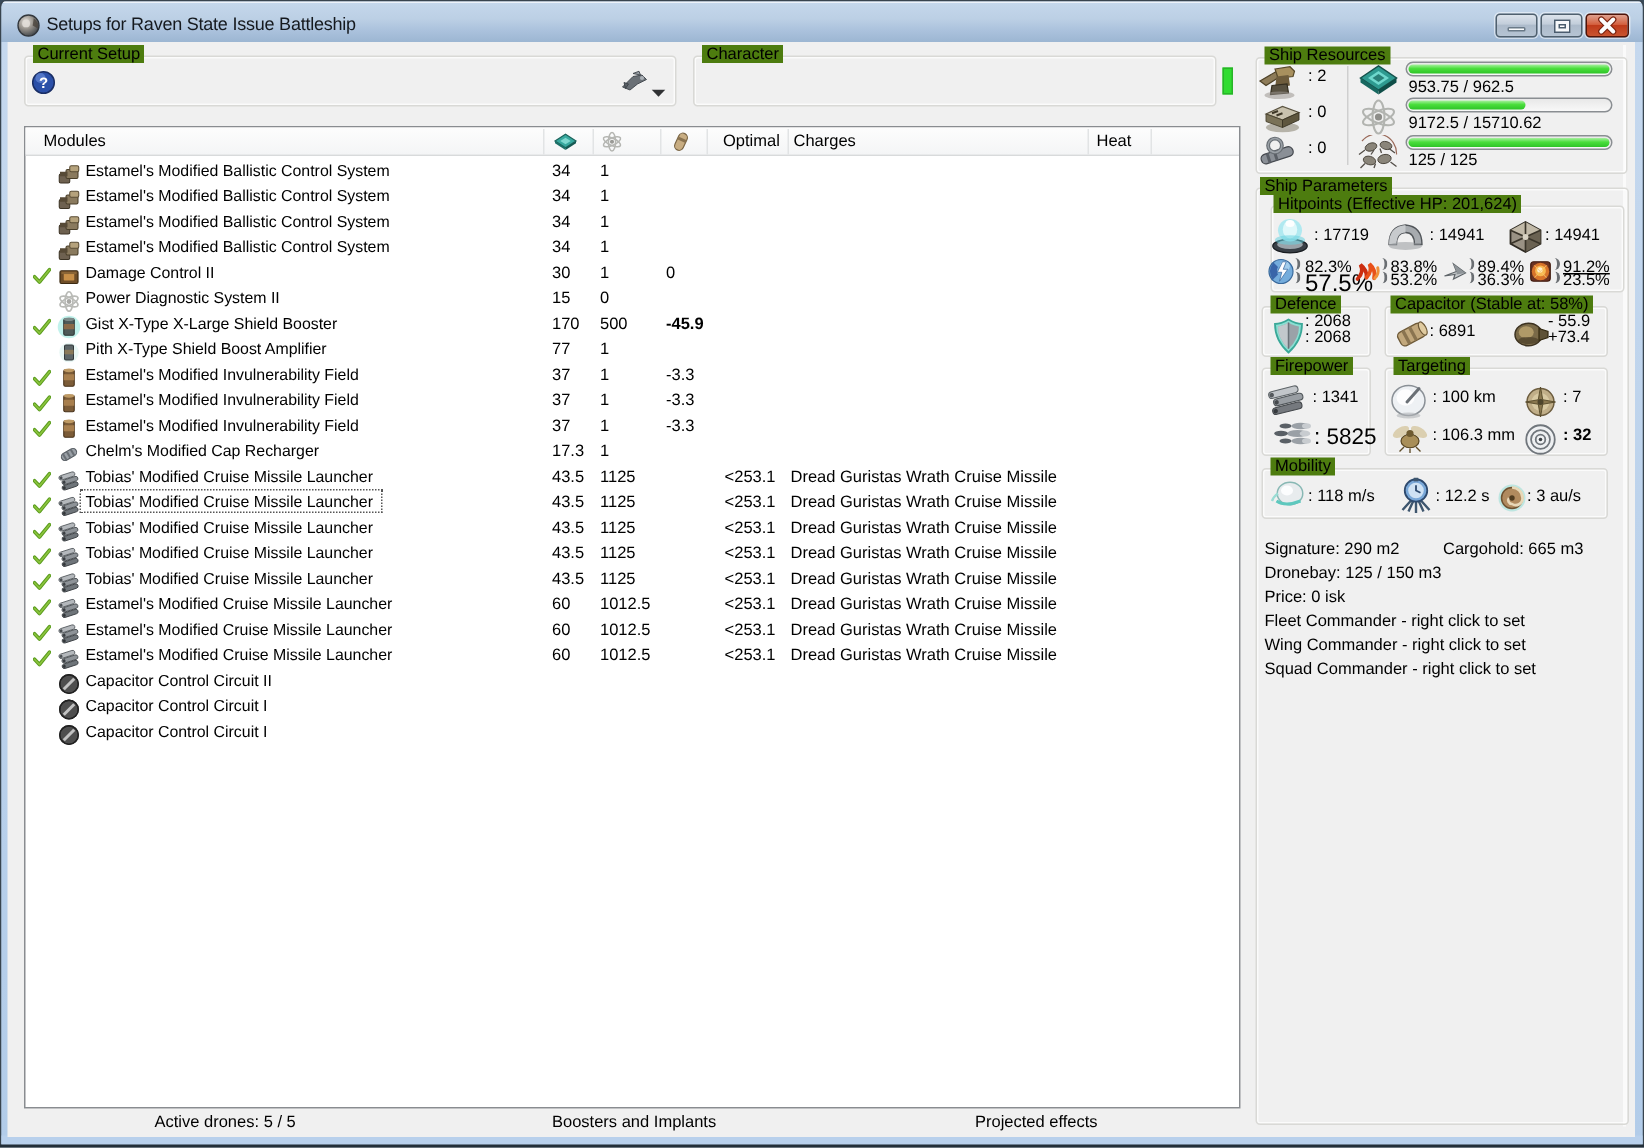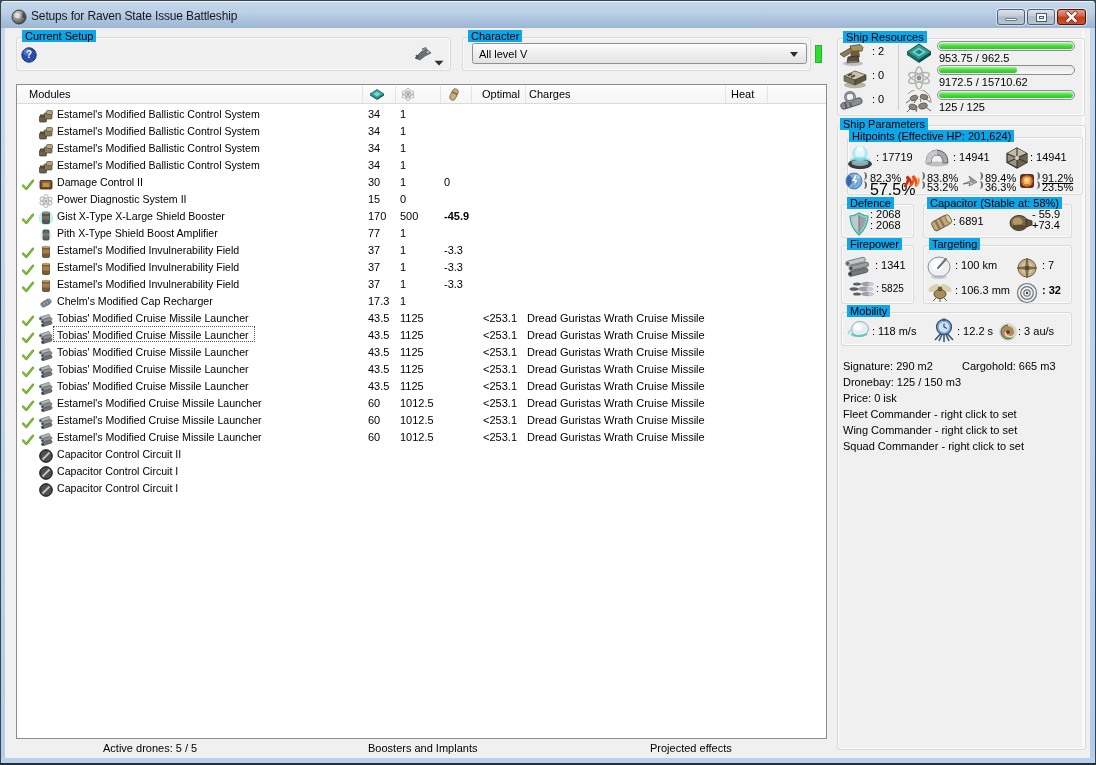--- a/index.html
+++ b/index.html
@@ -1,17 +1,17 @@
 <!DOCTYPE html>
 <html><head><meta charset="utf-8"><style>
 *{margin:0;padding:0;box-sizing:border-box}
 body{width:1096px;height:765px;position:relative;overflow:hidden;font-family:"Liberation Sans",sans-serif;background:#394a5a}
 .t{position:absolute;white-space:nowrap;font-family:"Liberation Sans",sans-serif;line-height:1.18}
 .gb{position:absolute;border:1px solid #d9d9d6;border-radius:3px;box-shadow:inset 0 0 0 1px rgba(255,255,255,.7)}
-.gl{position:absolute;background:#0ea5e9;padding:0 3px;font-size:11px;color:#000;white-space:nowrap;font-family:"Liberation Sans",sans-serif}
+.gl{position:absolute;background:#4d7c0f;padding:0 3px;font-size:11px;color:#000;white-space:nowrap;font-family:"Liberation Sans",sans-serif}
 .combo{position:absolute;height:21px;border:1px solid #8e9094;border-radius:2.5px;background:linear-gradient(#fefefe,#f0f0f0 45%,#e3e3e3)}
 .combo .ct{position:absolute;left:6px;top:4px;font-size:11px;color:#000;white-space:nowrap}
 .combo .ca{position:absolute;right:8px;top:8px;width:0;height:0;border-left:4.5px solid transparent;border-right:4.5px solid transparent;border-top:5px solid #2a2c2e}
 .bar{position:absolute;height:10px;border:1px solid #8a8e92;border-radius:5px;background:linear-gradient(#e8e8e8,#f8f8f8)}
 .fill{position:absolute;left:1px;top:1px;bottom:1px;border-radius:4px;background:linear-gradient(#a8f0a0,#4ade3c 45%,#2ec428)}
 .arc{position:absolute;width:5px;height:8px;border-right:2px solid #6a6e72;border-radius:0 80% 80% 0/0 55% 55% 0}
 </style></head><body>
 <div style="position:absolute;inset:0;background:#38444e;border-radius:4px 4px 0 0"></div>
 <div style="position:absolute;left:1px;right:1px;top:1px;bottom:1px;border-radius:3px 3px 0 0;background:#b7cfe9"></div>
 <div style="position:absolute;left:1px;right:1px;top:2px;height:26px;border-radius:3px 3px 0 0;background:linear-gradient(#c4d7eb,#bcd0e5 40%,#aac1dc 72%,#9cb6d2 100%)"></div>
@@ -61,24 +61,20 @@
           <path d="M10 3 L14 1.5 L15 4 Z" fill="#9aa0a6"></path>
           <path d="M4 9 L7 10 L5 13 Z" fill="#5a6066"></path>
         </g>
         <circle cx="16" cy="6" r="1.4" fill="#aab0b6"></circle>
       </svg></div>
 <div style="position:absolute;left:434px;top:52px;"><svg width="10" height="6" style="">
         <path d="M0.5 0.8 L9.5 0.8 L5 5.5 Z" fill="#303234"></path>
       </svg></div>
 <div class="gb" style="left:462px;top:37px;width:349px;height:34px"></div>
     <div class="gl" style="left:468px;top:30px">Character</div>
-<div class="combo" style="left:472px;top:43px;width:335px">
-      <div class="ct">All level V</div>
-      <div class="ca"></div>
-    </div>
 <div style="position:absolute;left:815px;top:45px;width:7px;height:18px;background:#30dc30;border:1px solid #28b428"></div>
 <div style="position:absolute;left:16px;top:84px;width:811px;height:655px;background:#fff;border:1px solid #898c90"></div>
 <div style="position:absolute;left:17px;top:85px;width:809px;height:19px;background:linear-gradient(#fdfdfd,#f4f5f6);border-bottom:1px solid #d8dadb"></div>
 <div style="position:absolute;left:362px;top:86px;width:1px;height:17px;background:#e2e4e5"></div>
 <div style="position:absolute;left:395px;top:86px;width:1px;height:17px;background:#e2e4e5"></div>
 <div style="position:absolute;left:440px;top:86px;width:1px;height:17px;background:#e2e4e5"></div>
 <div style="position:absolute;left:471px;top:86px;width:1px;height:17px;background:#e2e4e5"></div>
 <div style="position:absolute;left:525px;top:86px;width:1px;height:17px;background:#e2e4e5"></div>
 <div style="position:absolute;left:725px;top:86px;width:1px;height:17px;background:#e2e4e5"></div>
 <div style="position:absolute;left:767px;top:86px;width:1px;height:17px;background:#e2e4e5"></div>
@@ -602,21 +598,21 @@
           <ellipse cx="12" cy="4" rx="4" ry="1.6"></ellipse>
           <ellipse cx="9" cy="9" rx="4.5" ry="1.8"></ellipse>
           <ellipse cx="12" cy="14" rx="4" ry="1.6"></ellipse>
         </g>
         <g fill="#c8ccd0">
           <ellipse cx="26" cy="4" rx="3" ry="1.8"></ellipse>
           <ellipse cx="25" cy="9" rx="3.5" ry="2"></ellipse>
           <ellipse cx="26" cy="14" rx="3" ry="1.8"></ellipse>
         </g>
       </svg></div>
-<div class="t" style="left:876px;top:283px;font-size:10px;color:#000;font-weight:normal;">: 5825</div>
+<div class="t" style="left:876px;top:283px;font-size:15px;color:#000;font-weight:normal;">: 5825</div>
 <div class="gb" style="left:923px;top:245px;width:149px;height:59px"></div>
     <div class="gl" style="left:929px;top:238px">Targeting</div>
 <div style="position:absolute;left:926px;top:255px;"><svg width="28" height="26" style="">
         <ellipse cx="13" cy="12" rx="11" ry="10" fill="#eef1f4" stroke="#8a9096" stroke-width="1"></ellipse>
         <ellipse cx="11" cy="10" rx="6" ry="5.5" fill="#fdfdfe"></ellipse>
         <path d="M12 13 L20 4" stroke="#6a7076" stroke-width="2" stroke-linecap="round"></path>
         <ellipse cx="13" cy="22" rx="8" ry="2" fill="#b0b4b8" opacity=".6"></ellipse>
       </svg></div>
 <div class="t" style="left:955px;top:259px;font-size:11px;color:#000;font-weight:normal;">: 100 km</div>
 <div style="position:absolute;left:1015px;top:256px;"><svg width="24" height="24" style="">

